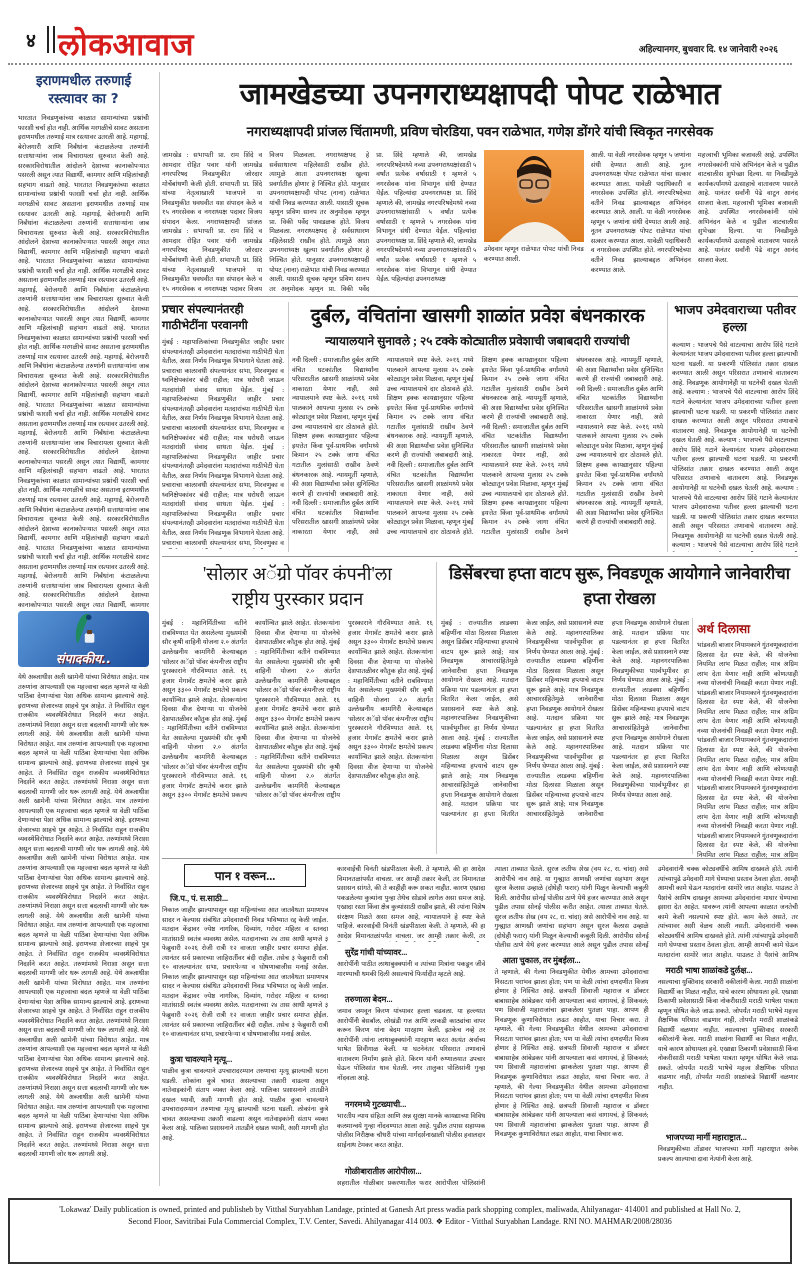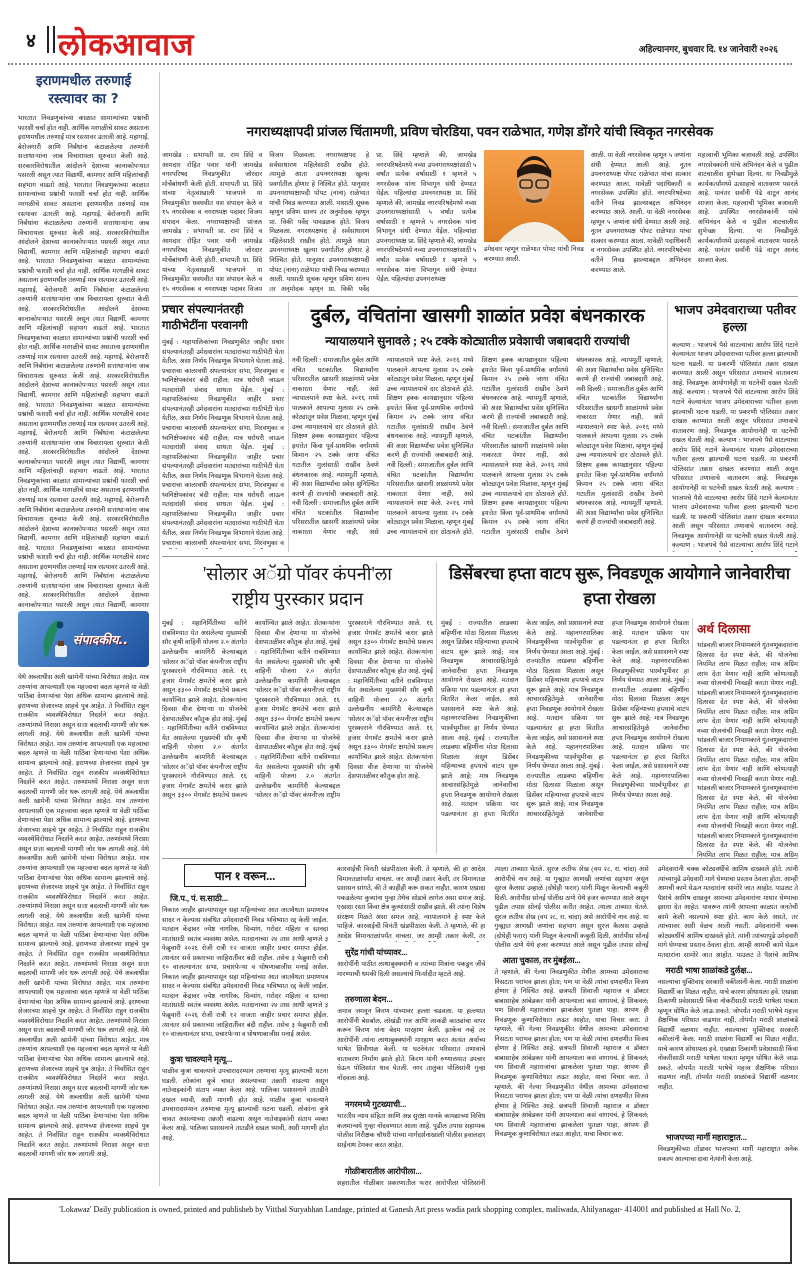--- a/index.html
+++ b/index.html
@@ -14,21 +14,21 @@
   #hdr-bars{position:absolute;left:47px;top:26px;width:4px;height:27px;border-left:2px solid #222;border-right:2px solid #222;}
   #masthead{position:absolute;left:58px;top:22px;font-size:31px;font-weight:800;color:#d81d1d;letter-spacing:.5px;}
   #dateline{position:absolute;right:22px;top:42px;font-size:9px;font-weight:600;color:#222;}
   #hdr-rule{position:absolute;left:8px;top:63px;width:784px;height:0;border-top:2px dotted #8a8a8a;}
   
   #iran{position:absolute;left:18px;top:72px;width:131px;height:1116px;}
   #iran h2{margin:0 0 6px;font-size:13.5px;line-height:1.3;text-align:center;color:#1e3a6e;font-weight:800;}
   #iran .t1{height:498px;}
   #iran .t2{height:498px;margin-top:5px;}
   #edbox{position:relative;height:56px;background:linear-gradient(135deg,#5b97d8,#1c4f9e);border-radius:4px;
-         display:flex;align-items:center;justify-content:center;gap:4px;overflow:hidden;}
+         display:flex;align-items:center;justify-content:center;gap:4px;overflow:hidden;flex-direction:column;}
   #edbox .edlabel{color:#fff;font-weight:800;font-size:12.5px;font-style:italic;text-shadow:1px 1px 1px #7a1010;}
   #vr-left{left:159px;top:72px;height:1114px;}
   
   #lead-hl{position:absolute;left:162px;top:72px;width:636px;font-size:30px;font-weight:800;text-align:center;letter-spacing:-.3px;line-height:1.45;}
   #lead-sub{position:absolute;left:162px;top:122px;width:636px;font-size:13.2px;font-weight:700;text-align:center;}
   #lead-body{position:absolute;left:162px;top:150px;width:636px;height:142px;display:flex;gap:7px;}
   .lead-col{flex:1;min-width:0;}
   .lead-col .bt{height:142px;}
   .lead-col .photo{width:100%;height:92px;margin-bottom:2px;display:block;}
   .lead-col .short{height:46px;}
@@ -90,20 +90,21 @@
         <circle cx="21" cy="8" r="3.4" fill="#103e6e"></circle>
         <rect x="16" y="28" width="12" height="12" rx="2" fill="#e9eef5"></rect>
         <rect x="19" y="24" width="6" height="5" fill="#6b3e1d"></rect>
       </svg>
       <span class="edlabel sans">संपादकीय..</span>
     </div>
     <div class="bt t2">येथे अब्जाधीश अली खामेनी यांच्या विरोधात आहेत. मात्र तरुणांना आपल्याशी एक महत्त्वाचा बदल म्हणजे या वेळी पाठिंबा देणाऱ्यांचा पेशा अधिक सामान्य झाल्याचे आहे. इराणच्या शेजारच्या शाहचे पुत्र आहेत. ते निर्वासित राहून राजकीय व्यवस्थेविरोधात निदर्शने करत आहेत. तरुणांमध्ये निराशा असून सत्ता बदलाची मागणी जोर धरू लागली आहे. येथे अब्जाधीश अली खामेनी यांच्या विरोधात आहेत. मात्र तरुणांना आपल्याशी एक महत्त्वाचा बदल म्हणजे या वेळी पाठिंबा देणाऱ्यांचा पेशा अधिक सामान्य झाल्याचे आहे. इराणच्या शेजारच्या शाहचे पुत्र आहेत. ते निर्वासित राहून राजकीय व्यवस्थेविरोधात निदर्शने करत आहेत. तरुणांमध्ये निराशा असून सत्ता बदलाची मागणी जोर धरू लागली आहे. येथे अब्जाधीश अली खामेनी यांच्या विरोधात आहेत. मात्र तरुणांना आपल्याशी एक महत्त्वाचा बदल म्हणजे या वेळी पाठिंबा देणाऱ्यांचा पेशा अधिक सामान्य झाल्याचे आहे. इराणच्या शेजारच्या शाहचे पुत्र आहेत. ते निर्वासित राहून राजकीय व्यवस्थेविरोधात निदर्शने करत आहेत. तरुणांमध्ये निराशा असून सत्ता बदलाची मागणी जोर धरू लागली आहे. येथे अब्जाधीश अली खामेनी यांच्या विरोधात आहेत. मात्र तरुणांना आपल्याशी एक महत्त्वाचा बदल म्हणजे या वेळी पाठिंबा देणाऱ्यांचा पेशा अधिक सामान्य झाल्याचे आहे. इराणच्या शेजारच्या शाहचे पुत्र आहेत. ते निर्वासित राहून राजकीय व्यवस्थेविरोधात निदर्शने करत आहेत. तरुणांमध्ये निराशा असून सत्ता बदलाची मागणी जोर धरू लागली आहे. येथे अब्जाधीश अली खामेनी यांच्या विरोधात आहेत. मात्र तरुणांना आपल्याशी एक महत्त्वाचा बदल म्हणजे या वेळी पाठिंबा देणाऱ्यांचा पेशा अधिक सामान्य झाल्याचे आहे. इराणच्या शेजारच्या शाहचे पुत्र आहेत. ते निर्वासित राहून राजकीय व्यवस्थेविरोधात निदर्शने करत आहेत. तरुणांमध्ये निराशा असून सत्ता बदलाची मागणी जोर धरू लागली आहे. येथे अब्जाधीश अली खामेनी यांच्या विरोधात आहेत. मात्र तरुणांना आपल्याशी एक महत्त्वाचा बदल म्हणजे या वेळी पाठिंबा देणाऱ्यांचा पेशा अधिक सामान्य झाल्याचे आहे. इराणच्या शेजारच्या शाहचे पुत्र आहेत. ते निर्वासित राहून राजकीय व्यवस्थेविरोधात निदर्शने करत आहेत. तरुणांमध्ये निराशा असून सत्ता बदलाची मागणी जोर धरू लागली आहे. येथे अब्जाधीश अली खामेनी यांच्या विरोधात आहेत. मात्र तरुणांना आपल्याशी एक महत्त्वाचा बदल म्हणजे या वेळी पाठिंबा देणाऱ्यांचा पेशा अधिक सामान्य झाल्याचे आहे. इराणच्या शेजारच्या शाहचे पुत्र आहेत. ते निर्वासित राहून राजकीय व्यवस्थेविरोधात निदर्शने करत आहेत. तरुणांमध्ये निराशा असून सत्ता बदलाची मागणी जोर धरू लागली आहे. येथे अब्जाधीश अली खामेनी यांच्या विरोधात आहेत. मात्र तरुणांना आपल्याशी एक महत्त्वाचा बदल म्हणजे या वेळी पाठिंबा देणाऱ्यांचा पेशा अधिक सामान्य झाल्याचे आहे. इराणच्या शेजारच्या शाहचे पुत्र आहेत. ते निर्वासित राहून राजकीय व्यवस्थेविरोधात निदर्शने करत आहेत. तरुणांमध्ये निराशा असून सत्ता बदलाची मागणी जोर धरू लागली आहे.</div>
   </aside>
   <div id="vr-left" class="vr"></div>
 
+  <h1 id="lead-hl" class="sans" style="margin:0">जामखेडच्या उपनगराध्यक्षापदी पोपट राळेभात</h1>
   <div id="lead-sub">नगराध्यक्षापदी प्रांजल चिंतामणी, प्रविण चोरडिया, पवन राळेभात, गणेश डोंगरे यांची स्विकृत नगरसेवक</div>
   <div id="lead-body">
     <div class="lead-col">
         <div class="bt">जामखेड : सभापती प्रा. राम शिंदे व आमदार रोहित पवार यांनी जामखेड नगरपरिषद निवडणुकीत जोरदार मोर्चेबांधणी केली होती. सभापती प्रा. शिंदे यांच्या नेतृत्वाखाली भाजपाने या निवडणुकीत घवघवीत यश संपादन केले व १५ नगरसेवक व नगराध्यक्ष पदावर विजय संपादन केला. नगराध्यक्षापदी प्रांजल जामखेड : सभापती प्रा. राम शिंदे व आमदार रोहित पवार यांनी जामखेड नगरपरिषद निवडणुकीत जोरदार मोर्चेबांधणी केली होती. सभापती प्रा. शिंदे यांच्या नेतृत्वाखाली भाजपाने या निवडणुकीत घवघवीत यश संपादन केले व १५ नगरसेवक व नगराध्यक्ष पदावर विजय संपादन केला. नगराध्यक्षापदी प्रांजल</div>
       </div>
     <div class="lead-col">
         <div class="bt">विजय मिळवला. नगराध्यक्षपद हे सर्वसाधारण महिलेसाठी राखीव होते. त्यामुळे आता उपनगराध्यक्ष खुल्या प्रवर्गातील होणार हे निश्चित होते. यानुसार उपनगराध्यक्षापदी पोपट (नाना) राळेभात यांची निवड करण्यात आली. यासाठी सूचक म्हणून प्रविण सानप तर अनुमोदक म्हणून प्रा. विकी पर्वेद पावडळक होते. विजय मिळवला. नगराध्यक्षपद हे सर्वसाधारण महिलेसाठी राखीव होते. त्यामुळे आता उपनगराध्यक्ष खुल्या प्रवर्गातील होणार हे निश्चित होते. यानुसार उपनगराध्यक्षापदी पोपट (नाना) राळेभात यांची निवड करण्यात आली. यासाठी सूचक म्हणून प्रविण सानप तर अनुमोदक म्हणून प्रा. विकी पर्वेद पावडळक होते.</div>
       </div>
     <div class="lead-col">
         <div class="bt">प्रा. शिंदे म्हणाले की, जामखेड नगरपरिषदेमध्ये नव्या उपनगराध्यक्षांसाठी ५ वर्षांत प्रत्येक वर्षासाठी १ म्हणजे ५ नगरसेवक यांना विभागून संधी देण्यात येईल. पहिल्यांदा उपनगराध्यक्ष प्रा. शिंदे म्हणाले की, जामखेड नगरपरिषदेमध्ये नव्या उपनगराध्यक्षांसाठी ५ वर्षांत प्रत्येक वर्षासाठी १ म्हणजे ५ नगरसेवक यांना विभागून संधी देण्यात येईल. पहिल्यांदा उपनगराध्यक्ष प्रा. शिंदे म्हणाले की, जामखेड नगरपरिषदेमध्ये नव्या उपनगराध्यक्षांसाठी ५ वर्षांत प्रत्येक वर्षासाठी १ म्हणजे ५ नगरसेवक यांना विभागून संधी देण्यात येईल. पहिल्यांदा उपनगराध्यक्ष</div>
@@ -200,15 +201,16 @@
       <div class="bt" style="height:96px">उमेदवारांनी चक्क कोट्यवधींचे आमिष दाखवले होते. त्यांनी त्यांच्यापुढे उमेदवारी मागे घेण्याचा प्रस्ताव ठेवला होता. आम्ही आमची कामे घेऊन मतदारांना सामोरे जात आहोत. याउलट ते पैशांचे आमिष दाखवून आमच्या उमेदवारांना माघार घेण्याचा इशारा देत आहेत. यावरून त्यांनी आपल्या काळात जनतेची कामे केली नसल्याचे स्पष्ट होते. काम केले असते, तर त्यांच्यावर अशी वेळच आली नसती. उमेदवारांनी चक्क कोट्यवधींचे आमिष दाखवले होते. त्यांनी त्यांच्यापुढे उमेदवारी मागे घेण्याचा प्रस्ताव ठेवला होता. आम्ही आमची कामे घेऊन मतदारांना सामोरे जात आहोत. याउलट ते पैशांचे आमिष दाखवून आमच्या उमेदवारांना माघार घेण्याचा इशारा देत आहेत. यावरून त्यांनी आपल्या काळात जनतेची कामे केली नसल्याचे स्पष्ट होते. काम केले असते, तर त्यांच्यावर अशी वेळच आली नसती.</div>
       <div class="jsub">मराठी भाषा शाळांकडे दुर्लक्ष...</div>
       <div class="bt" style="height:150px">नसल्याचा युक्तिवाद सरकारी वकीलांनी केला. मराठी शाळांना विद्यार्थी का मिळत नाहीत, याचे कारण शोधायला हवे. एखाद्या ठिकाणी प्रवेशासाठी किंवा नोकरीसाठी मराठी भाषेला पात्रता म्हणून घोषित केले जाऊ शकते. जोपर्यंत मराठी भाषेचे महत्त्व शैक्षणिक परिघात वाढणार नाही, तोपर्यंत मराठी शाळांकडे विद्यार्थी वळणार नाहीत. नसल्याचा युक्तिवाद सरकारी वकीलांनी केला. मराठी शाळांना विद्यार्थी का मिळत नाहीत, याचे कारण शोधायला हवे. एखाद्या ठिकाणी प्रवेशासाठी किंवा नोकरीसाठी मराठी भाषेला पात्रता म्हणून घोषित केले जाऊ शकते. जोपर्यंत मराठी भाषेचे महत्त्व शैक्षणिक परिघात वाढणार नाही, तोपर्यंत मराठी शाळांकडे विद्यार्थी वळणार नाहीत.</div>
       <div class="jsub">भाजपच्या मार्गी महाराष्ट्रात...</div>
       <div class="bt" style="height:30px">निवडणुकीच्या तोंडावर भाजपच्या मार्गी महाराष्ट्रात अनेक प्रकल्प आल्याचा दावा नेत्यांनी केला आहे.</div>
     </div>
   </section>
 
   <footer id="footer">
     <div class="fe">'Lokawaz' Daily publication is owned, printed and publisheb by Vitthal Suryabhan Landage, printed at Ganesh Art press wadia park shopping complex, maliwada, Ahilyanagar- 414001 and published at Hall No. 2,</div>
+    <div class="fe">Second Floor, Savitribai Fula Commercial Complex, T.V. Center, Savedi. Ahilyanagar 414 003. ❖ Editor - Vitthal Suryabhan Landage. RNI NO. MAHMAR/2008/28036</div>
   </footer>
 
 </div>
 
 </body></html>

